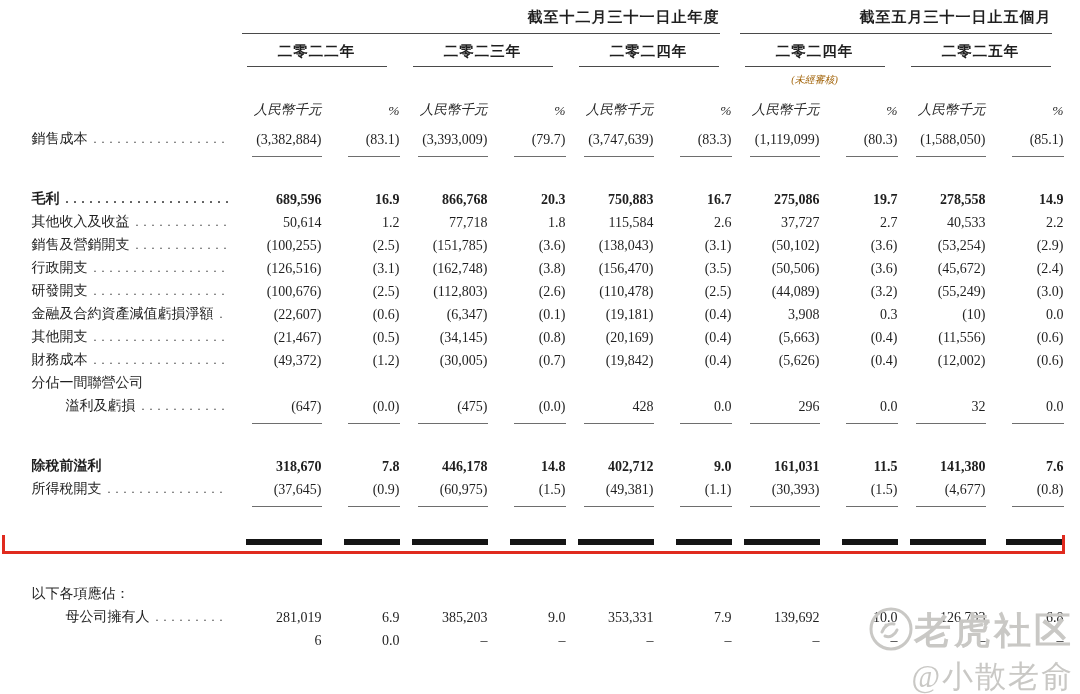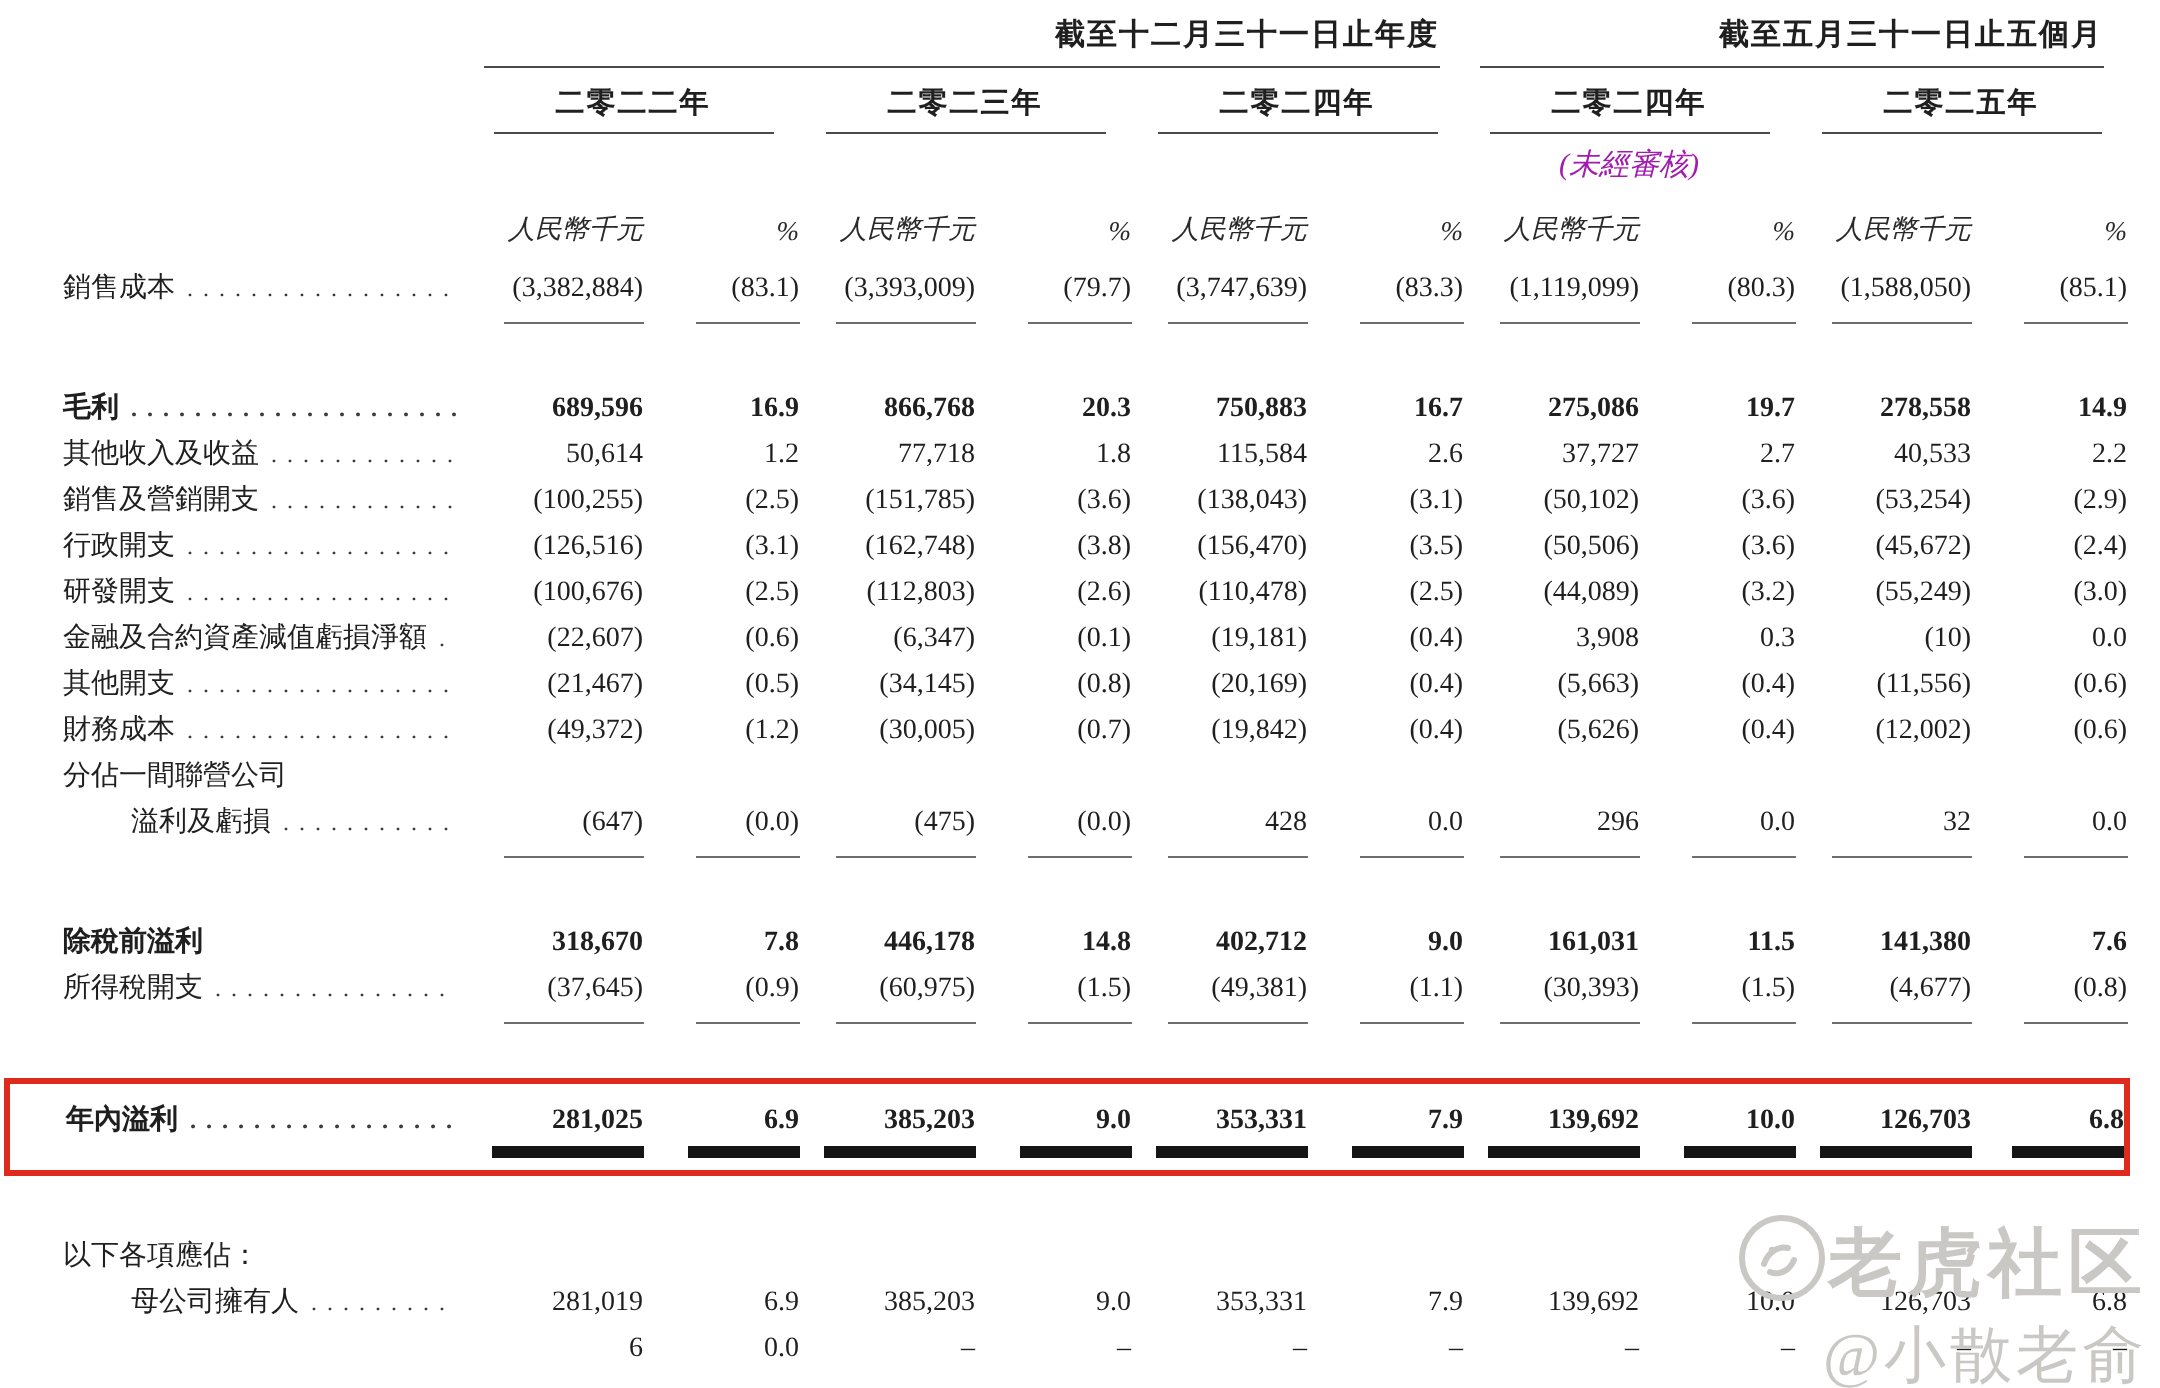--- a/index.html
+++ b/index.html
@@ -34,22 +34,22 @@
     font-weight:bold; font-size:15px; text-align:right;
     padding:8px 0 6px 0; margin:0 12px 0 8px;
     border-bottom:1.5px solid #4a4a4a; letter-spacing:1px;
   }
   .yr{
     font-weight:bold; font-size:14.5px; text-align:center;
     padding:8px 0 5px 0; margin:0 13px;
     border-bottom:1.5px solid #4a4a4a; letter-spacing:1px;
   }
   .note{
-    font-style:italic; text-align:center; font-size:15px;
-    padding-top:6px; color:#a21caf;
+    font-style:italic; text-align:center; font-size:10px;
+    padding-top:6px; color:#a16207;
   }
   .unit{
     font-style:italic; font-size:13.5px; text-align:right;
     padding:14px 0 6px 0; color:#2a2a2a;
   }
 
   
   tr.data-row td{height:23px; font-size:14px;}
   tr.data-row td.val-cell{text-align:right; white-space:nowrap;}
   tr.data-row.tall td{height:29px;}
@@ -499,38 +499,20 @@
         <td>
           <div class="rule"></div>
         </td>
         <td>
           <div class="rule pct"></div>
         </td>
       </tr>
       <tr class="spacer-row">
         <td colspan="11"></td>
       </tr>
-      <tr class="box-top data-row bold tall">
-        <td class="lbl-cell">
-          <div class="cellwrap">
-            <span class="lbl-text">年內溢利</span>
-            <span class="leader"></span>
-          </div>
-        </td>
-        <td class="val-cell">281,025</td>
-        <td class="val-cell">6.9</td>
-        <td class="val-cell">385,203</td>
-        <td class="val-cell">9.0</td>
-        <td class="val-cell">353,331</td>
-        <td class="val-cell">7.9</td>
-        <td class="val-cell">139,692</td>
-        <td class="val-cell">10.0</td>
-        <td class="val-cell">126,703</td>
-        <td class="val-cell">6.8</td>
-      </tr>
       <tr class="box-bottom rule2-row">
         <td class="lbl-cell"></td>
         <td>
           <div class="rule2"></div>
         </td>
         <td>
           <div class="rule2 pct"></div>
         </td>
         <td>
           <div class="rule2"></div>

